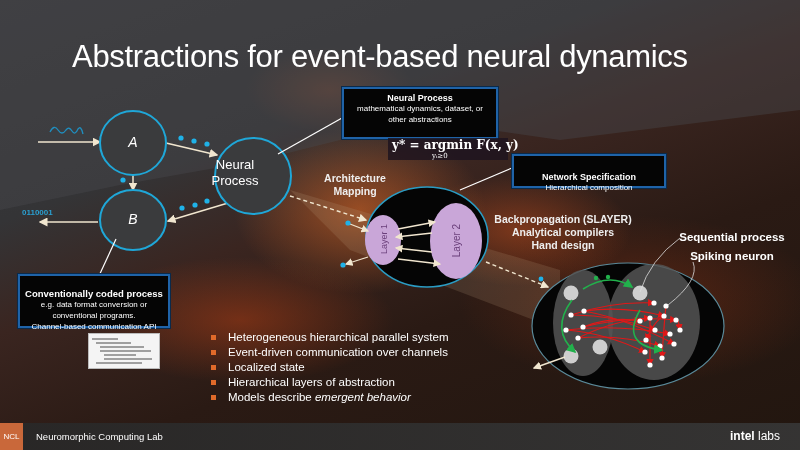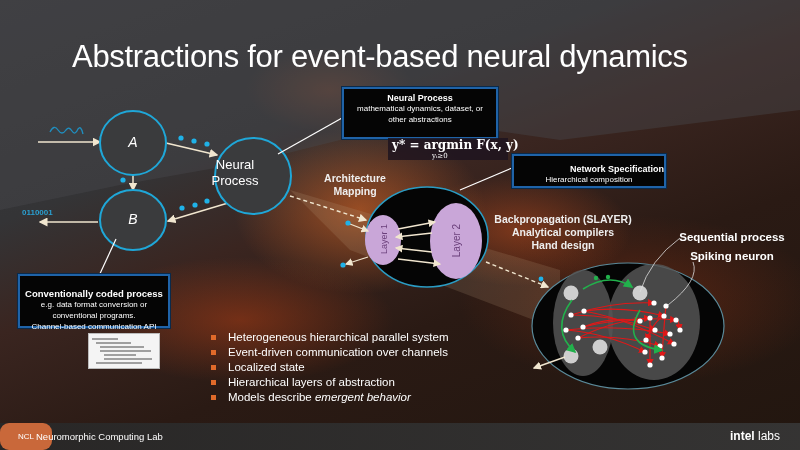--- a/index.html
+++ b/index.html
@@ -50,22 +50,22 @@
   }
   .bullets li { position:relative; padding-left:17px; }
   .bullets li::before {
     content:""; position:absolute; left:0; top:5px; width:5px; height:5px; background:#e06a2a;
   }
   .footer {
     position:absolute; left:0; top:423px; width:800px; height:27px;
     background:linear-gradient(90deg, rgba(40,40,40,0.9), rgba(55,55,55,0.9));
   }
   .ncl {
-    position:absolute; left:0; top:0; width:52px; height:27px; background:#c9683a;
-    color:#fff; font-size:8px; line-height:27px; text-align:center;border-radius:9px;
+    position:absolute; left:0; top:0; width:23px; height:27px; background:#c9683a;
+    color:#fff; font-size:8px; line-height:27px; text-align:center;
   }
   .footer .lab { position:absolute; left:36px; top:0; line-height:27px; color:#fff; font-size:9.5px; }
   .footer .brand { position:absolute; right:20px; top:0; line-height:27px; color:#fff; font-size:12px; }
   .footer .brand b { font-weight:bold; }
   svg { position:absolute; left:0; top:0; }
 </style>
 </head>
 <body>
 
 <div class="bg"></div>
@@ -199,21 +199,21 @@
 
 <div class="lbl" style="left:22px;top:208px;font-size:8px;color:#2a9fd0;">0110001</div>
 
 <div class="callout" style="left:342px;top:87px;width:152px;height:48px;">
   <div class="ch" style="margin-top:4px;">Neural Process</div>
   <div class="cb">mathematical dynamics, dataset, or</div>
   <div class="cb">other abstractions</div>
 </div>
 
 <div class="callout" style="left:512px;top:154px;width:150px;height:30px;">
-  <div class="ch" style="margin-top:8px;text-align:right;">Network Specification</div>
+  <div class="ch" style="margin-top:16px;">Network Specification</div>
   <div class="cb">Hierarchical composition</div>
 </div>
 
 <div class="callout" style="left:18px;top:274px;width:148px;height:50px;">
   <div class="ch" style="margin-top:12px;font-size:9.5px;">Conventionally coded process</div>
   <div class="cb">e.g. data format conversion or</div>
   <div class="cb">conventional programs.</div>
   <div class="cb">Channel-based communication API</div>
 </div>
 

